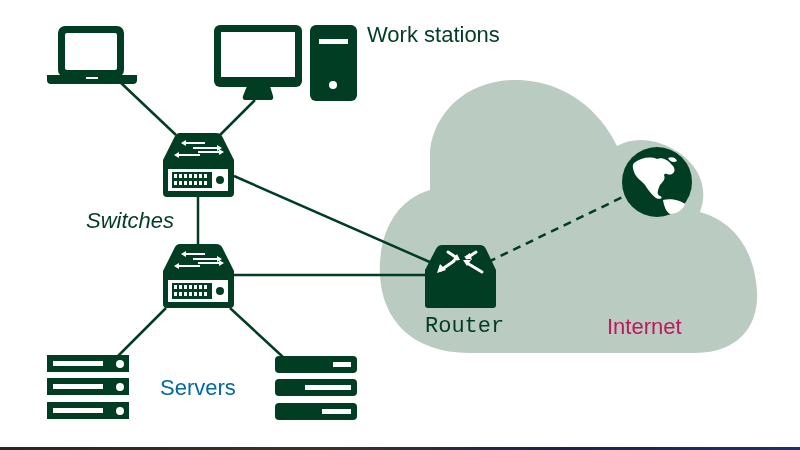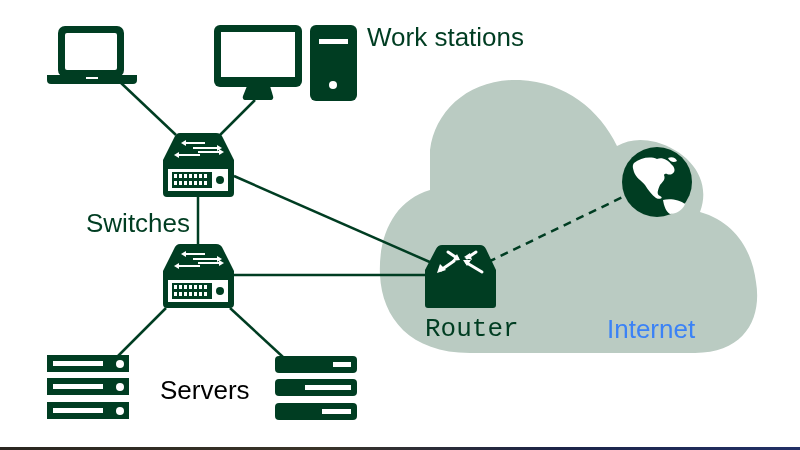--- a/index.html
+++ b/index.html
@@ -1,18 +1,18 @@
 <!DOCTYPE html>
 <html><head>
   <meta charset="utf-8">
   <style>
     html, body { margin: 0; padding: 0; background: #ffffff; }
     body { width: 800px; height: 450px; overflow: hidden; position: relative; font-family: "Liberation Sans", sans-serif; }
     #stage { position: absolute; left: 0; top: 0; width: 800px; height: 450px; }
-    .lbl { position: absolute; font-family: "Liberation Sans", sans-serif; font-size: 26px; white-space: nowrap; line-height: 1; }
+    .lbl { position: absolute; font-family: "Liberation Sans", sans-serif; font-size: 22px; white-space: nowrap; line-height: 1; }
     #bottom-strip { position: absolute; left: 0; top: 447px; width: 800px; height: 3px; background: linear-gradient(90deg, #2a2620 0%, #3a3428 40%, #1c2448 70%, #223066 100%); }
   </style>
 </head>
 <body>
 
 <svg id="stage" width="800" height="450" viewBox="0 0 800 450" xmlns="http://www.w3.org/2000/svg">
 
   <g class="cloud-fill" fill="#bacbc2">
     <path d="M 470 353
          L 695 353
@@ -175,18 +175,18 @@
   <g>
     <circle cx="657" cy="182" r="36" class="cloud-fill" fill="#bacbc2"></circle>
     <circle cx="657" cy="182" r="35" class="prim-fill" fill="#003d22"></circle>
     <path class="white-fill" d="M 634 163 C 640 158, 650 156, 657 159 C 662 157, 668 160, 671 164 C 675 167, 676 172, 672 174 C 668 176, 666 172, 664 175 C 666 180, 662 182, 660 185 C 658 190, 656 194, 660 196 C 664 198, 660 200, 656 198 C 652 195, 648 190, 645 185 C 641 180, 636 178, 634 172 C 633 168, 632 166, 634 163 Z" fill="#ffffff"></path>
     <path class="white-fill" d="M 663 200 C 670 198, 680 200, 685 204 C 683 210, 676 214, 670 214 C 666 212, 664 206, 663 200 Z" fill="#ffffff"></path>
     <path class="white-fill" d="M 668 158 C 672 156, 676 158, 677 161 C 674 163, 670 162, 668 158 Z" fill="#ffffff"></path>
   </g>
 </svg>
 
 <div class="lbl" style="left: 367px; top: 24px; color: rgb(0, 61, 34);">Work stations</div>
-<div class="lbl" style="left: 86px; top: 210px; color: rgb(0, 61, 34);">Switches</div>
-<div class="lbl" style="left: 160px; top: 377px; color: #000000;">Servers</div>
+<div class="lbl" style="left: 86px; top: 210px; color: rgb(0, 61, 34); font-style: italic;">Switches</div>
+<div class="lbl" style="left: 160px; top: 377px; color: #0369a1;">Servers</div>
 <div class="lbl" style="left: 425px; top: 316px; color: rgb(0, 61, 34); font-family: Liberation Mono, monospace;">Router</div>
-<div class="lbl" style="left: 607px; top: 316px; color: #3b82f6;">Internet</div>
+<div class="lbl" style="left: 607px; top: 316px; color: #be185d;">Internet</div>
 
 <div id="bottom-strip"></div>
 
 </body></html>

